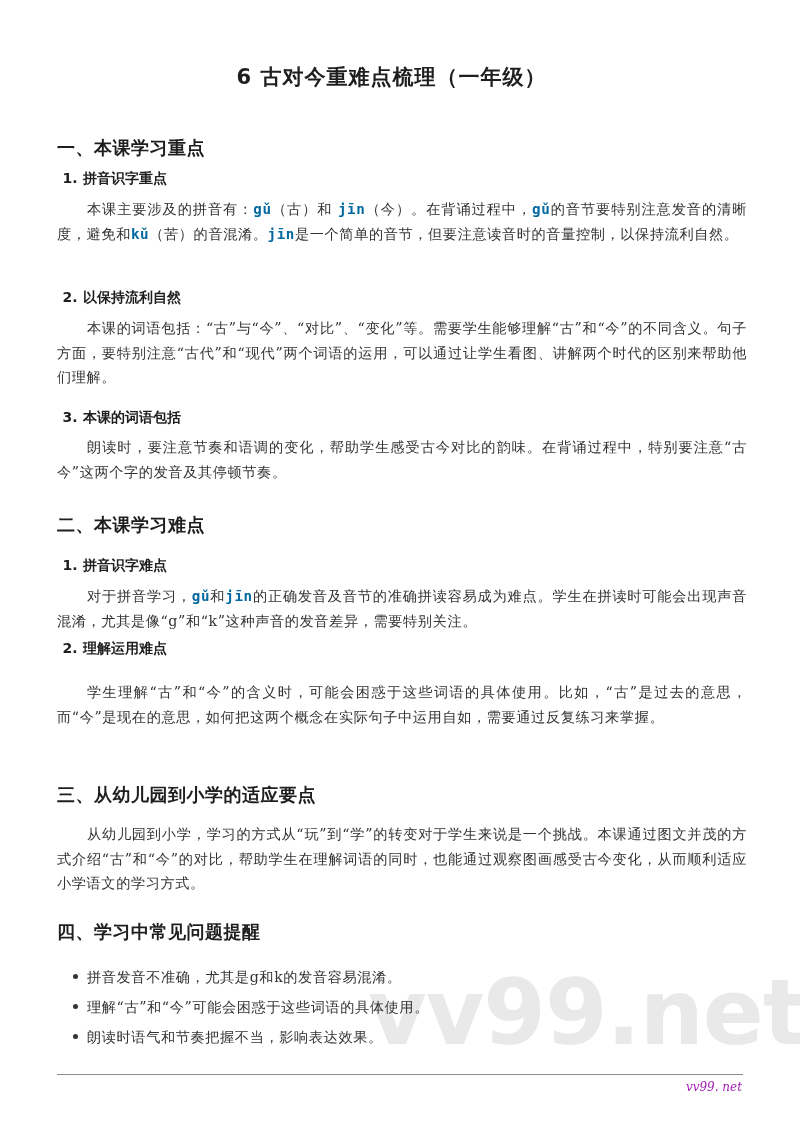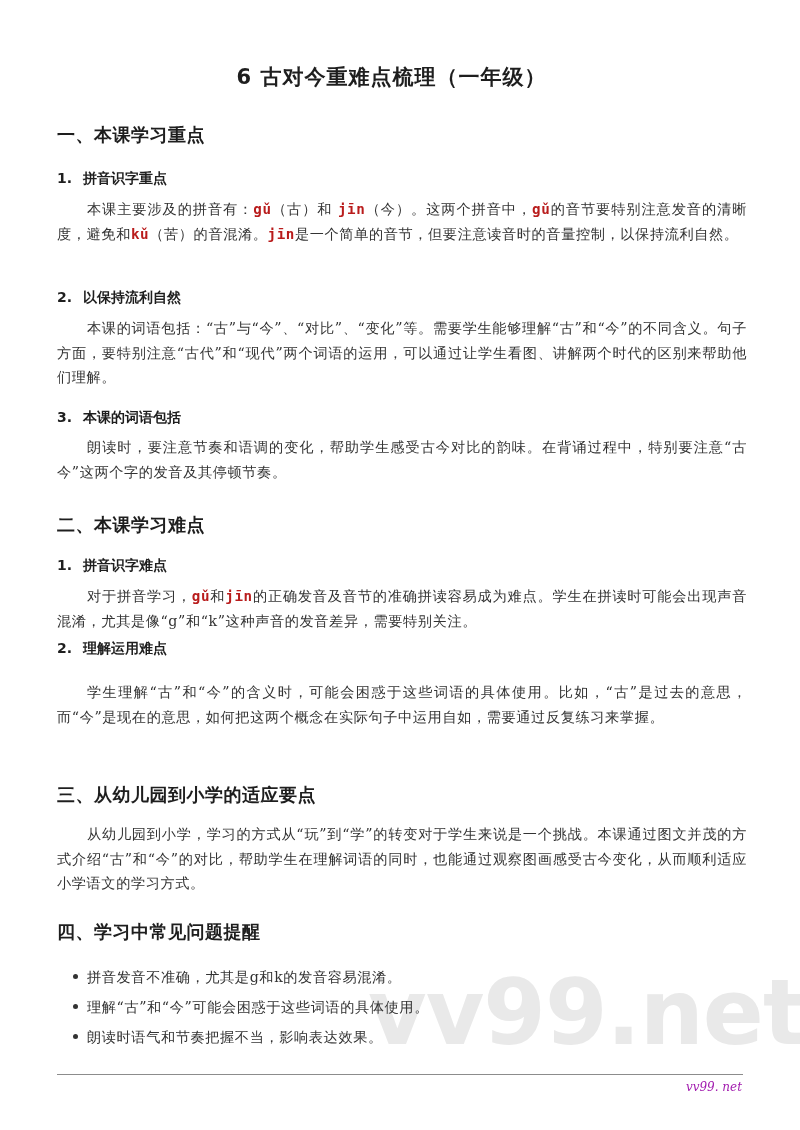--- a/index.html
+++ b/index.html
@@ -15,21 +15,21 @@
     font-size: 21px; font-weight: bold; color: #1e1e1e; letter-spacing: 1px;
   }
   .h1 {
     position: absolute; left: 57px;
     font-family: "DejaVu Sans", "Liberation Sans", sans-serif;
     font-size: 18px; font-weight: bold; color: #1e1e1e; letter-spacing: 0.5px;
   }
   .h2 {
     position: absolute; left: 57px;
     font-family: "DejaVu Sans", "Liberation Sans", sans-serif;
-    font-size: 14px; font-weight: bold; color: #1e1e1e;
+    font-size: 14px; font-weight: bold; color: #1e1e1e; text-align: center;
   }
   .h2 .num { display: inline-block; width: 26px; }
   .para {
     position: absolute; left: 57px; width: 690px;
     font-size: 14.2px; line-height: 24.5px; color: #333;
     text-indent: 30px; text-align: justify; letter-spacing: 0.6px;
   }
   .bullets { position: absolute; left: 73px; top: 962px; margin: 0; padding: 0; list-style: none; }
   .bullets li {
     font-size: 14.2px; line-height: 30px; color: #333; letter-spacing: 0.6px;
@@ -48,39 +48,39 @@
   .content { position: relative; z-index: 1; }
   .footer-rule {
     position: absolute; left: 57px; top: 1074px; width: 686px; height: 0;
     border-top: 1.5px solid #8c8c8c;
   }
   .footer-text {
     position: absolute; right: 58px; top: 1080px;
     font-family: "DejaVu Serif", "Liberation Serif", serif;
     font-style: italic; font-size: 12px; color: #a21caf;
   }
-  b.py { font-family: "DejaVu Sans Mono", "Liberation Mono", monospace; font-weight: bold; color: #b91c1c; }
+  b.py { font-family: "DejaVu Sans Mono", "Liberation Mono", monospace; font-weight: bold; color: #0369a1; }
 </style>
 </head>
 <body>
 
 <div class="page">
 
   <div class="watermark">vv99.net</div>
 
   <div class="content">
 
     <div class="title">6 古对今重难点梳理（一年级）</div>
 
-    <div class="h1" style="top:123px">一、本课学习重点</div>
+    <div class="h1" style="top:136px">一、本课学习重点</div>
 
     <div class="h2" style="top:170px">
       <span class="num">1.</span><span>拼音识字重点</span>
     </div>
-    <div class="para" style="top:197px"><span>本课主要涉及的拼音有：</span><b class="py">gǔ</b><span>（古）和  </span><b class="py">jīn</b><span>（今）。这两个拼音中，</span><b class="py">gǔ</b><span>的音节要特别注意发音的清晰度，避免和</span><b class="py">kǔ</b><span>（苦）的音混淆。</span><b class="py">jīn</b><span>是一个简单的音节，但要注意读音时的音量控制，以保持流利自然。</span></div>
+    <div class="para" style="top:197px"><span>本课主要涉及的拼音有：</span><b class="py">gǔ</b><span>（古）和  </span><b class="py">jīn</b><span>（今）。在背诵过程中，</span><b class="py">gǔ</b><span>的音节要特别注意发音的清晰度，避免和</span><b class="py">kǔ</b><span>（苦）的音混淆。</span><b class="py">jīn</b><span>是一个简单的音节，但要注意读音时的音量控制，以保持流利自然。</span></div>
 
     <div class="h2" style="top:289px">
       <span class="num">2.</span><span>以保持流利自然</span>
     </div>
     <div class="para" style="top:316px">本课的词语包括：“古”与“今”、“对比”、“变化”等。需要学生能够理解“古”和“今”的不同含义。句子方面，要特别注意“古代”和“现代”两个词语的运用，可以通过让学生看图、讲解两个时代的区别来帮助他们理解。</div>
 
     <div class="h2" style="top:409px">
       <span class="num">3.</span><span>本课的词语包括</span>
     </div>
     <div class="para" style="top:435px">朗读时，要注意节奏和语调的变化，帮助学生感受古今对比的韵味。在背诵过程中，特别要注意“古今”这两个字的发音及其停顿节奏。</div>

